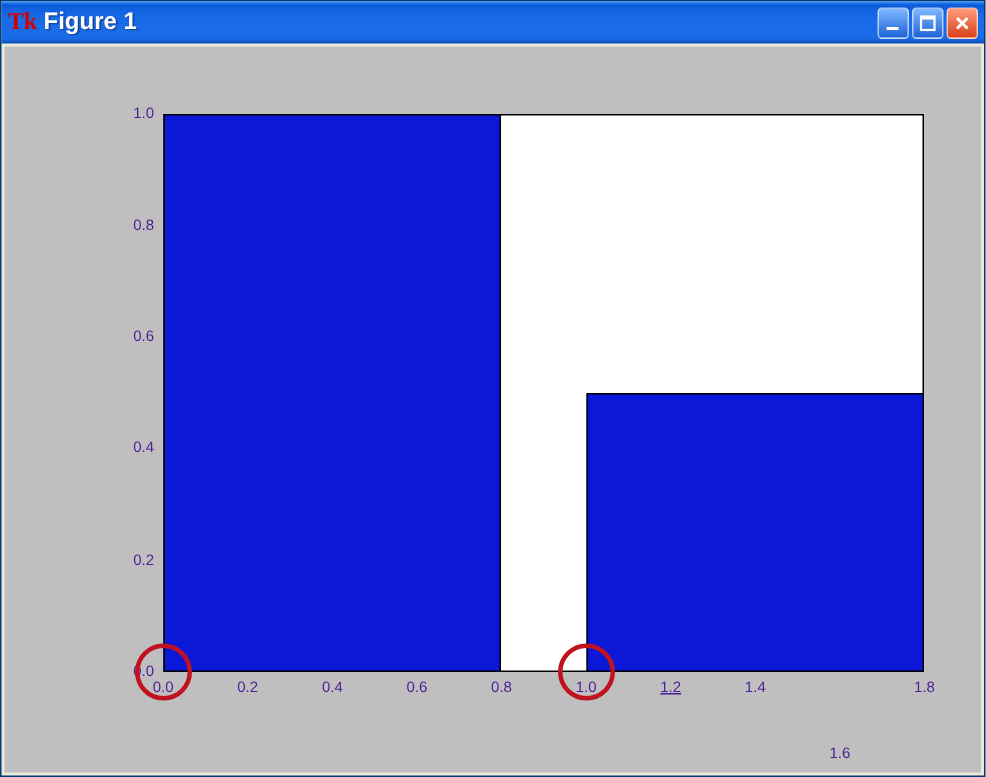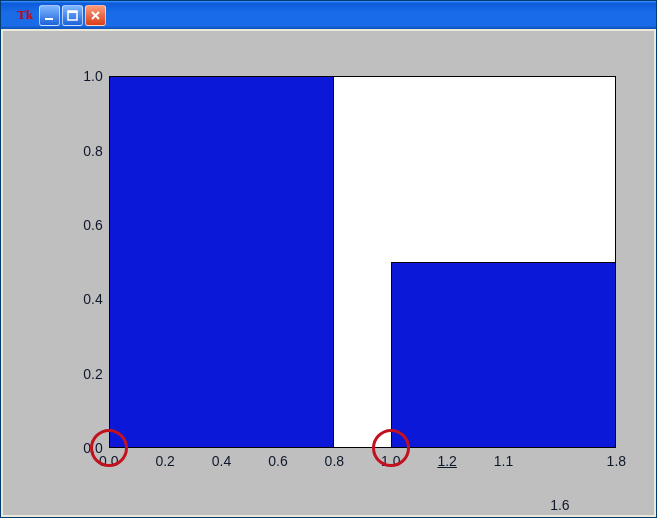--- a/index.html
+++ b/index.html
@@ -1,39 +1,40 @@
 <!DOCTYPE html>
 <html><head>
 <meta charset="utf-8">
 <style>
 html,body{margin:0;padding:0;font-family:"Tahoma",sans-serif;font-size:11px}
 .window{width:657px;height:518px;background:#ece9d8;border:1px solid #003c74;box-sizing:border-box;position:relative}
-.titlebar{height:28px;background:linear-gradient(to bottom,#3a95ff 0%,#0b5bdb 8%,#1a6be8 40%,#1a6be8 88%,#0b4fb8 100%);display:flex;align-items:center;color:#fff;font-weight:bold;font-size:13px;padding:0 4px 0 16px;box-sizing:border-box}
+.titlebar{height:28px;background:linear-gradient(to bottom,#3a95ff 0%,#0b5bdb 8%,#1a6be8 40%,#1a6be8 88%,#0b4fb8 100%);display:flex;align-items:center;color:#fff;font-weight:bold;font-size:16px;padding:0 4px 0 6px;box-sizing:border-box}
 .titlebar .icon{width:16px;height:16px;margin-right:6px;display:flex;align-items:center;justify-content:center;color:#d40000;font-weight:bold;font-family:Georgia,serif}
 .titlebar .title{flex:1;text-shadow:1px 1px 1px rgba(0,0,0,.4)}
 .winbtns{display:flex;gap:2px}
 .winbtn{width:21px;height:21px;border-radius:3px;display:flex;align-items:center;justify-content:center;color:#fff;font-weight:bold;font-size:12px;border:1px solid rgba(255,255,255,.6);box-sizing:border-box}
 .winbtn.min,.winbtn.max{background:linear-gradient(to bottom,#7eb6ff,#1e63d8)}
 .winbtn.close{background:linear-gradient(to bottom,#ff9b7a,#d83f1a)}
 .winbtn svg{display:block}
 .client{position:absolute;left:2px;right:2px;top:30px;bottom:2px;background:#bfbfbf}
 .figure{position:absolute;left:16px;right:16px;top:14px;bottom:22px;background:#bfbfbf}
 
 .axes-frame{position:absolute;border:1px solid #000;box-sizing:border-box;background:#fff}
 .bar{position:absolute;background:#0b18d8;border:1px solid #000;box-sizing:border-box}
-.tick{position:absolute;font-size:14px;color:#0f172a;text-align:center;transform:translateX(-50%)}
+.tick{position:absolute;font-size:10px;color:#4c1d95;text-align:center;transform:translateX(-50%)}
 .tick.y{transform:translate(-100%,-50%);text-align:right;padding-right:6px;white-space:nowrap}
 .annotation{position:absolute;width:38px;height:38px;border:3px solid #c1121f;border-radius:50%;box-sizing:border-box;pointer-events:none}
 </style>
 </head>
 <body>
 
 <div class="window">
   <div class="titlebar">
     <span class="icon">Tk</span>
+    <span class="title">Figure 1</span>
     <div class="winbtns">
       <div class="winbtn min">
         <svg width="11" height="11" viewBox="0 0 11 11">
             <rect x="1" y="8" width="8" height="2" fill="#fff"></rect>
           </svg>
       </div>
       <div class="winbtn max">
         <svg width="11" height="11" viewBox="0 0 11 11">
             <rect x="1" y="1" width="9" height="9" fill="none" stroke="#fff" stroke-width="1.5"></rect>
             <rect x="1" y="1" width="9" height="2" fill="#fff"></rect>
@@ -53,21 +54,21 @@
     <div class="axes-frame" style="left: 14.5%; top: 7%; width: 82%; height: 83%;"></div>
         <div class="bar" style="left: 14.5%; width: 36.4444%; top: 7%; height: 83%; background: rgb(11, 24, 216);"></div>
         <div class="bar" style="left: 60.0556%; width: 36.4444%; top: 48.5%; height: 41.5%; background: rgb(11, 24, 216);"></div>
         <div class="tick" style="left: 14.5%; top: 91%;">0.0</div>
         <div class="tick" style="left: 23.6111%; top: 91%;">0.2</div>
         <div class="tick" style="left: 32.7222%; top: 91%;">0.4</div>
         <div class="tick" style="left: 41.8333%; top: 91%;">0.6</div>
         <div class="tick" style="left: 50.9444%; top: 91%;">0.8</div>
         <div class="tick" style="left: 60.0556%; top: 91%;">1.0</div>
         <div class="tick" style="left: 69.1667%; top: 91%; text-decoration: underline;">1.2</div>
-        <div class="tick" style="left: 78.2778%; top: 91%;">1.1</div>
+        <div class="tick" style="left: 78.2778%; top: 91%;">1.4</div>
         <div class="tick" style="left: 87.3889%; top: 91%; margin-top: 44px;">1.6</div>
         <div class="tick" style="left: 96.5%; top: 91%;">1.8</div>
         <div class="tick y" style="left: 14.5%; top: 90%;">0.0</div>
         <div class="tick y" style="left: 14.5%; top: 73.4%;">0.2</div>
         <div class="tick y" style="left: 14.5%; top: 56.8%;">0.4</div>
         <div class="tick y" style="left: 14.5%; top: 40.2%;">0.6</div>
         <div class="tick y" style="left: 14.5%; top: 23.6%;">0.8</div>
         <div class="tick y" style="left: 14.5%; top: 7%;">1.0</div>
         <div class="annotation" style="left: calc(14.5% - 19px); top: calc(90% - 19px); border-color: rgb(193, 18, 31);"></div>
         <div class="annotation" style="left: calc(60.0556% - 19px); top: calc(90% - 19px); border-color: rgb(193, 18, 31);"></div>

